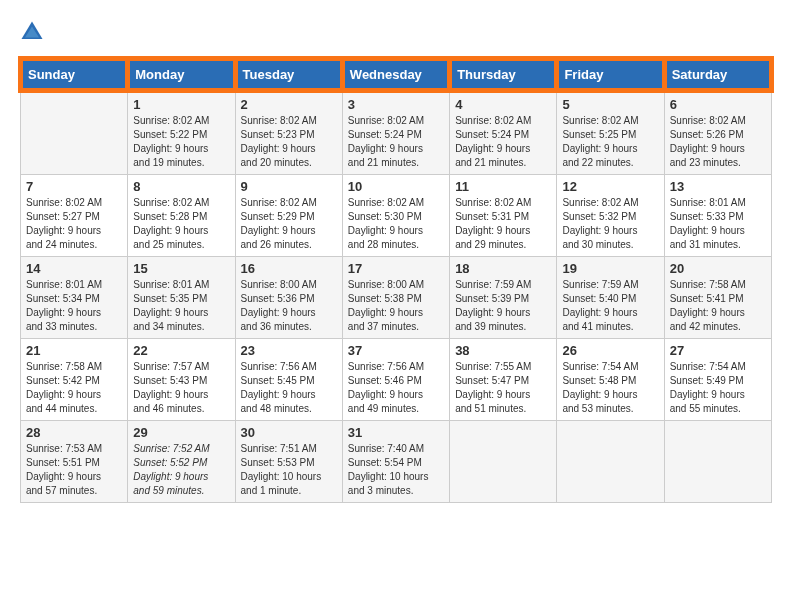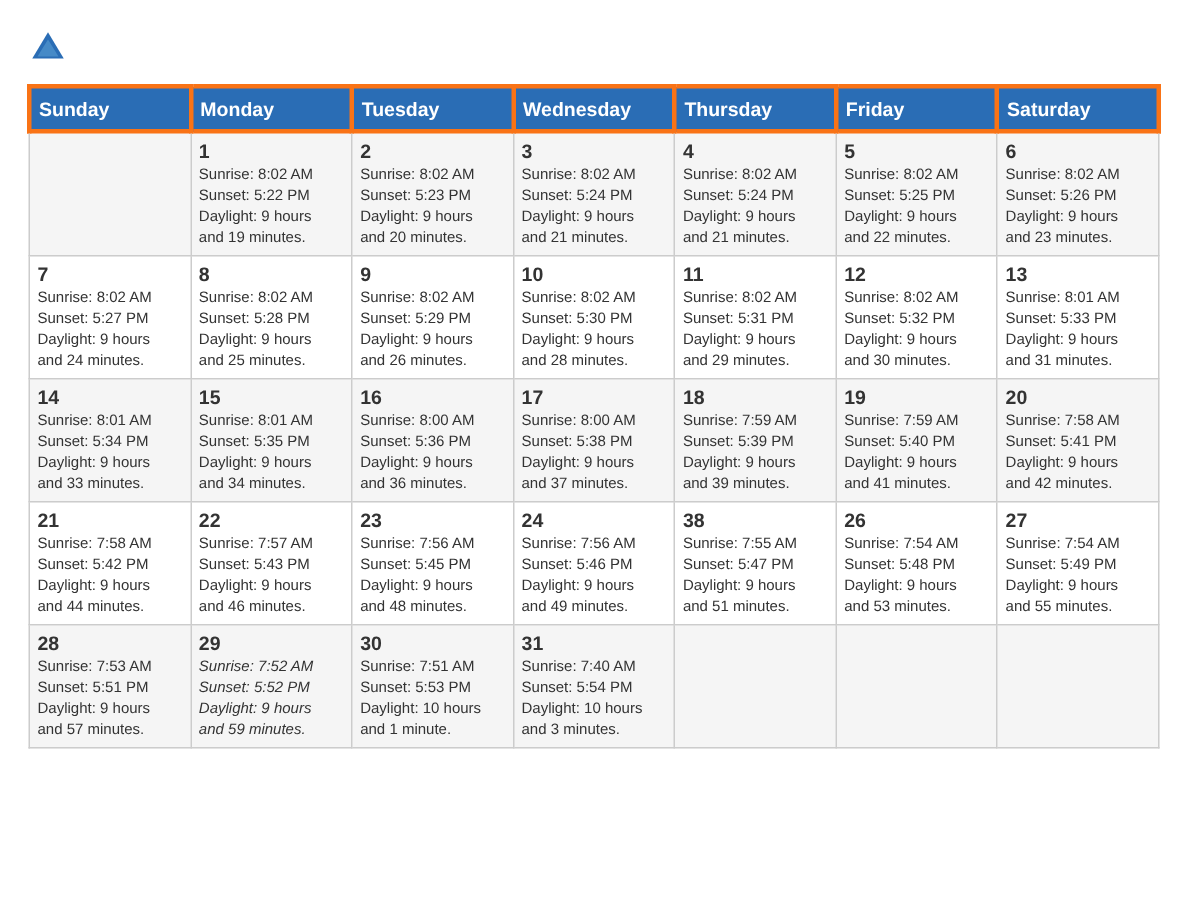--- a/index.html
+++ b/index.html
@@ -62,21 +62,21 @@
       border-collapse: collapse;
       table-layout: fixed;
     }
     thead tr th {
       background-color: #2a6db5;
       color: #fff;
       font-size: 13px;
       font-weight: bold;
       padding: 6px 5px;
       text-align: left;
-      border: 3px solid #f97316;
+      border: 5px solid #f97316;
     }
     tbody tr td {
       border: 1px solid #ccc;
       vertical-align: top;
       padding: 4px 5px;
       font-size: 10.5px;
       color: #333;
       height: 80px;
     }
     tbody tr:nth-child(odd) td {
@@ -295,21 +295,21 @@
 and 46 minutes.</div>
           </td>
           <td>
             <span class="day-num">23</span>
             <div class="day-info" style="white-space: pre-line;">Sunrise: 7:56 AM
 Sunset: 5:45 PM
 Daylight: 9 hours
 and 48 minutes.</div>
           </td>
           <td>
-            <span class="day-num">24</span>
+            <span class="day-num">37</span>
             <div class="day-info" style="white-space: pre-line;">Sunrise: 7:56 AM
 Sunset: 5:46 PM
 Daylight: 9 hours
 and 49 minutes.</div>
           </td>
           <td>
             <span class="day-num">38</span>
             <div class="day-info" style="white-space: pre-line;">Sunrise: 7:55 AM
 Sunset: 5:47 PM
 Daylight: 9 hours

